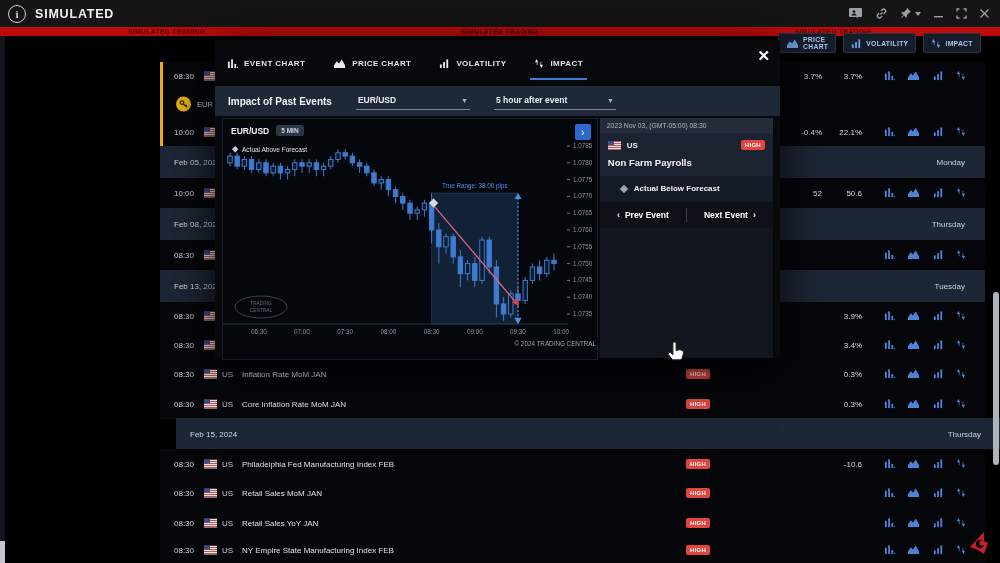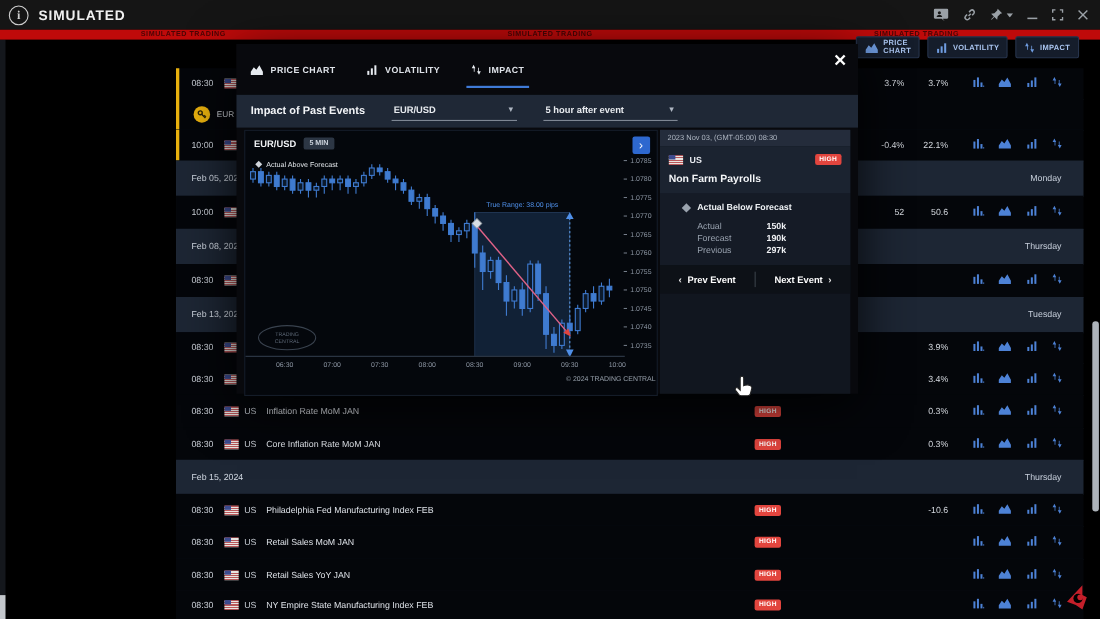--- a/index.html
+++ b/index.html
@@ -387,21 +387,21 @@
             <rect x="1" y="7" width="2" height="4"></rect>
             <rect x="4.5" y="4.5" width="2" height="6.5"></rect>
             <rect x="8" y="1.5" width="2" height="9.5"></rect>
           </svg></div>
         <div class=""><svg width="10" height="11" viewBox="0 0 11 12" fill="currentColor">
             <path d="M3 4.5 L1 4.5 L2.8 1 L4.6 4.5 L3.8 4.5 L3.8 8 L3 8 Z"></path>
             <path d="M7.2 7.5 L7.2 4 L8 4 L8 7.5 L10 7.5 L8.2 11 L6.2 7.5 Z"></path>
           </svg></div>
       </div>
     </div>
-    <div class="date-row" style="top: 418px; height: 31px;">
+    <div class="date-row" style="top: 418px; height: 31px; margin-left: 16px;">
       <div class="dlabel">Feb 15, 2024</div>
       <div class="dday">Thursday</div>
     </div>
     <div class="cal-row" style="top: 449px; height: 29px;">
       <div class="time">08:30</div>
       <div class="flag rflag"></div>
       <div class="cty">US</div>
       <div class="title">Philadelphia Fed Manufacturing Index FEB</div>
       <div class="badge rbadge">HIGH</div>
       <div class="v2">-10.6</div>
@@ -536,20 +536,31 @@
         </svg>
       </span>
     <span>IMPACT</span>
   </div>
 </div>
 
 <div class="scroll-thumb"></div>
 
 <div class="modal">
   <div class="tabbar">
+    <div class="tab">
+      <span class="ticon">
+          <svg width="11" height="11" viewBox="0 0 12 12" fill="currentColor">
+            <rect x="1" y="4" width="2" height="7"></rect>
+            <rect x="4.5" y="1.5" width="2" height="9.5"></rect>
+            <rect x="8" y="6.5" width="2" height="4.5"></rect>
+            <rect x="10.8" y="9.5" width="1" height="1.5"></rect>
+          </svg>
+        </span>
+      <span>EVENT CHART</span>
+    </div>
     <div class="tab">
       <span class="ticon">
           <svg width="13" height="11" viewBox="0 0 14 12" fill="currentColor">
             <path d="M1 11 L1 8 L4 3.5 L6.5 6 L9.5 1.5 L13 8 L13 11 Z"></path>
           </svg>
         </span>
       <span>PRICE CHART</span>
     </div>
     <div class="tab">
       <span class="ticon">
@@ -741,34 +752,20 @@
           <span class="cty2">US</span>
           <span class="badge">HIGH</span>
         </div>
         <div class="evtitle">Non Farm Payrolls</div>
       </div>
       <div class="stats">
         <div class="result">
           <span class="diamond"></span>
           <span>Actual Below Forecast</span>
         </div>
-        <div id="stats-rows">
-            <div class="srow">
-              <div class="slabel">Actual</div>
-              <div class="sval">150k</div>
-            </div>
-            <div class="srow">
-              <div class="slabel">Forecast</div>
-              <div class="sval">190k</div>
-            </div>
-            <div class="srow">
-              <div class="slabel">Previous</div>
-              <div class="sval">297k</div>
-            </div>
-          </div>
       </div>
       <div class="mfooter">
         <div class="navbtn">
           <span class="chev">‹</span>
           <span>Prev Event</span>
         </div>
         <div class="vdiv"></div>
         <div class="navbtn">
           <span>Next Event</span>
           <span class="chev">›</span>

